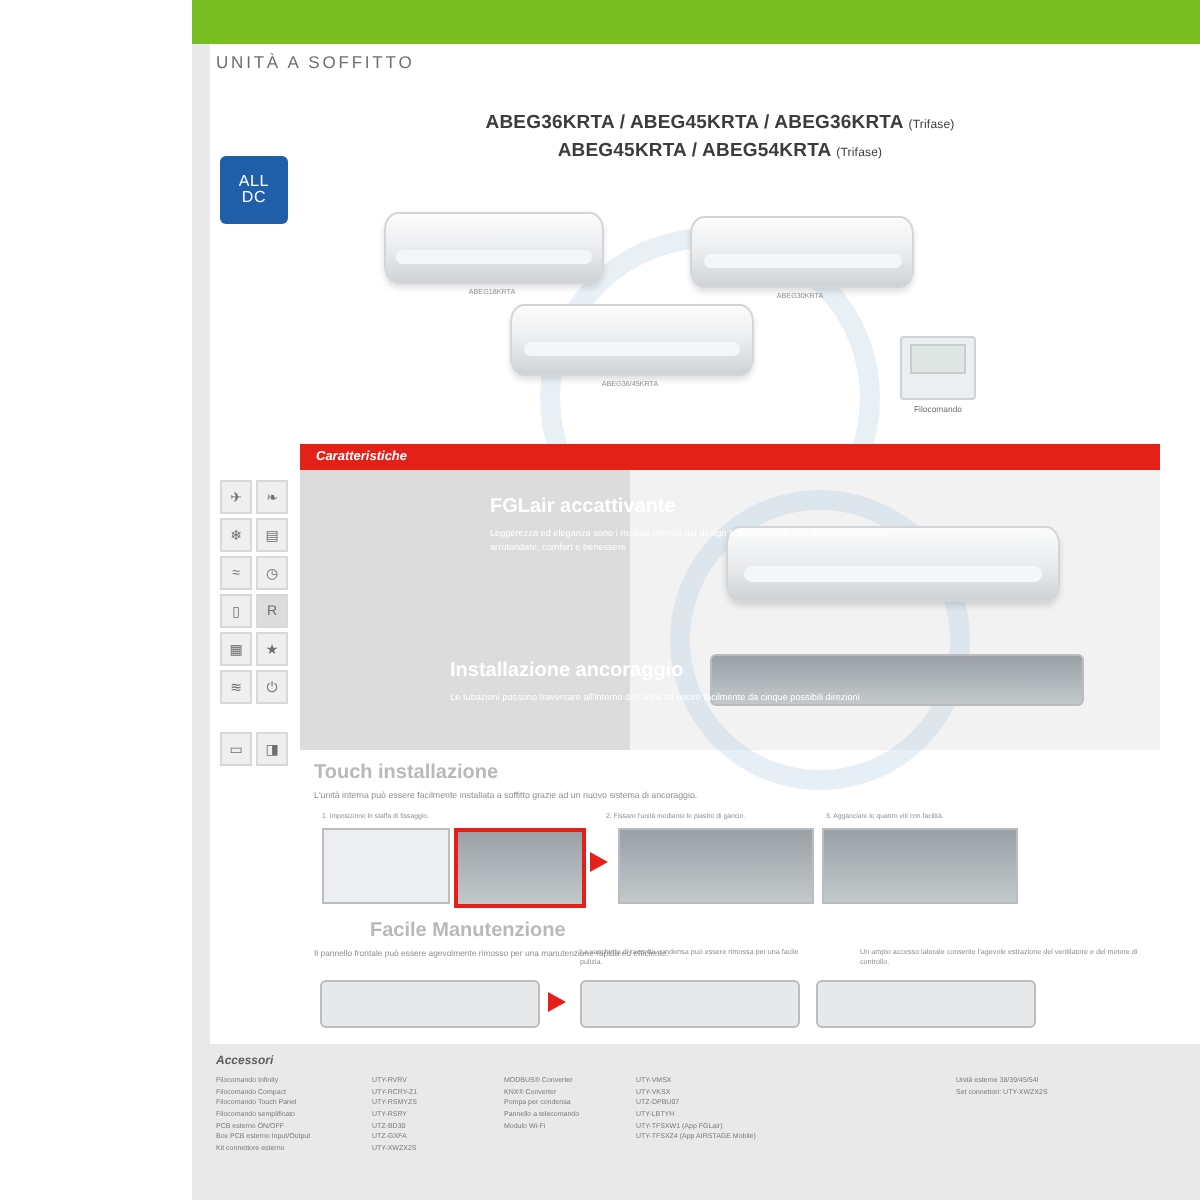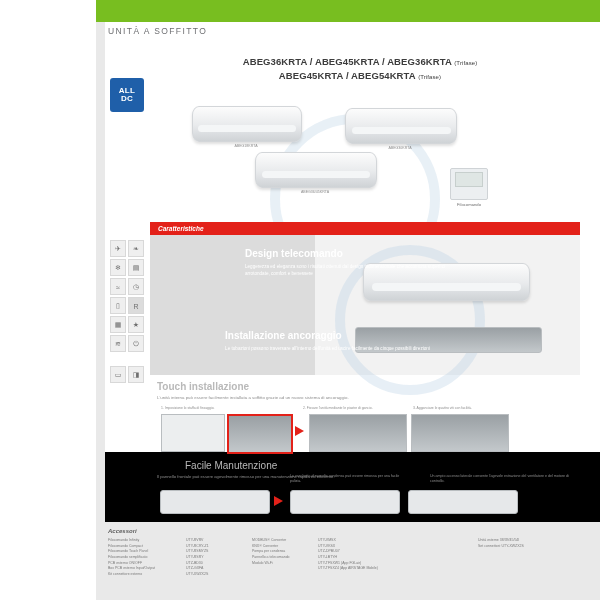--- a/index.html
+++ b/index.html
@@ -1,29 +1,29 @@
 <!DOCTYPE html>
 <html><head>
 <meta charset="utf-8">
 <style>
   html,body{margin:0;padding:0;background:#000;}
   body{width:600px;height:600px;overflow:hidden;font-family:"Liberation Sans",sans-serif;}
-  .page{position:relative;width:600px;height:452px;background:#ffffff;}
+  .page{position:relative;width:600px;height:600px;background:#ffffff;}
   
   .topbar{position:absolute;left:0;top:0;width:600px;height:22px;background:#78be20;}
   .topbar .white{position:absolute;left:0;top:0;width:96px;height:22px;background:#ffffff;}
   
   .headband{position:absolute;left:96px;top:22px;width:504px;height:26px;background:#ffffff;}
   .headtitle{position:absolute;left:108px;top:26px;font-size:8.5px;letter-spacing:1.4px;color:#6d6e71;}
   
   .sidebar{position:absolute;left:0;top:22px;width:96px;height:578px;background:#ffffff;}
   .sidegray{position:absolute;left:96px;top:22px;width:9px;height:500px;background:#e9e9e9;}
   .alldc{position:absolute;left:110px;top:78px;width:34px;height:34px;background:#1f5fa9;border-radius:3px;color:#fff;
          display:flex;flex-direction:column;align-items:center;justify-content:center;line-height:1.05;}
-  .alldc span{font-size:8px;font-weight:bold;letter-spacing:.3px;}
+  .alldc span{font-size:8px;font-weight:normal;letter-spacing:.3px;}
   
   .iconcol{position:absolute;left:110px;top:240px;width:34px;}
   .irow{display:flex;gap:2px;margin-bottom:2px;}
   .ibox{width:16px;height:15px;background:#efefef;border:1px solid #d8d8d8;position:relative;}
   .ibox.dark{background:#dcdcdc;}
   .ibox i{position:absolute;left:50%;top:50%;transform:translate(-50%,-50%);font-size:7px;color:#6f6f6f;font-style:normal;}
   
   .titles{position:absolute;left:150px;top:56px;width:420px;text-align:center;color:#3c3c3c;}
   .titles div{font-size:9.5px;font-weight:bold;margin-bottom:3px;letter-spacing:.1px;}
   .titles .small{font-size:6px;font-weight:normal;}
@@ -47,21 +47,21 @@
   .sec-body.dark{color:#8d8d8d;}
   
   .sec3title{position:absolute;left:157px;top:381px;font-size:10px;font-weight:bold;color:#b9b9b9;}
   .sec3body{position:absolute;left:157px;top:395px;width:405px;font-size:4.4px;color:#8f8f8f;}
   .steps{position:absolute;left:155px;top:406px;width:420px;}
   .steplbl{position:absolute;font-size:3.4px;color:#8f8f8f;}
   .photo{position:absolute;background:#c9cdd0;border:1px solid #b9bdc0;}
   .photo.dark{background:linear-gradient(180deg,#9aa0a4,#c3c8cb);}
   .arrow{position:absolute;width:0;height:0;border-top:5px solid transparent;border-bottom:5px solid transparent;border-left:9px solid #e32119;}
   
-  .sec4title{position:absolute;left:157px;top:460px;font-size:10px;font-weight:normal;color:#b9b9b9;padding-left:28px;}
+  .sec4title{position:absolute;left:157px;top:460px;font-size:10px;font-weight:bold;color:#b9b9b9;padding-left:28px;}
   .sec4body{position:absolute;left:157px;top:474px;width:200px;font-size:4.2px;color:#8f8f8f;line-height:1.4;}
   
   .botband{position:absolute;left:96px;top:522px;width:504px;height:78px;background:#e9e9e9;}
   .acctitle{position:absolute;left:108px;top:528px;font-size:6px;font-weight:bold;font-style:italic;color:#5f5f5f;}
   .acccol{position:absolute;font-size:3.5px;color:#7a7a7a;line-height:1.62;}
   
   .swirl{position:absolute;border-radius:50%;border:10px solid rgba(180,205,225,.30);}
 </style>
 </head>
 <body>
@@ -178,21 +178,21 @@
 
   <div class="greypanel"></div>
   <div class="panelwhite">
     <div class="swirl" style="left:20px;top:10px;width:130px;height:130px;border-color:rgba(185,210,230,.35);"></div>
     <div class="unit" style="position:absolute;left:48px;top:28px;width:165px;height:36px;">
         <div class="lip"></div>
       </div>
     <div class="photo dark" style="left:40px;top:92px;width:185px;height:24px;border-radius:3px;"></div>
   </div>
 
-  <div class="sec-title" style="left:245px;top:248px;">Design telecomando</div>
+  <div class="sec-title" style="left:245px;top:248px;">FGLair accattivante</div>
   <div class="sec-body" style="left:245px;top:264px;width:200px;">Leggerezza ed eleganza sono i risultati ottenuti dal design tridimensionale che accomuna superfici arrotondate, comfort e benessere</div>
 
   <div class="sec-title" style="left:225px;top:330px;">Installazione ancoraggio</div>
   <div class="sec-body" style="left:210px;top:346px;width:235px;text-align:center;">Le tubazioni possono traversare all'interno dell'unità ed uscire facilmente da cinque possibili direzioni</div>
 
   <div class="sec3title">Touch installazione</div>
   <div class="sec3body">L'unità interna può essere facilmente installata a soffitto grazie ad un nuovo sistema di ancoraggio.</div>
   <div class="steps">
     <div class="steplbl" style="left:6px;top:0px;">1. Imposizione lo staffa di fissaggio.</div>
     <div class="steplbl" style="left:148px;top:0px;">2. Fissare l'unità mediante le piastre di gancio.</div>

